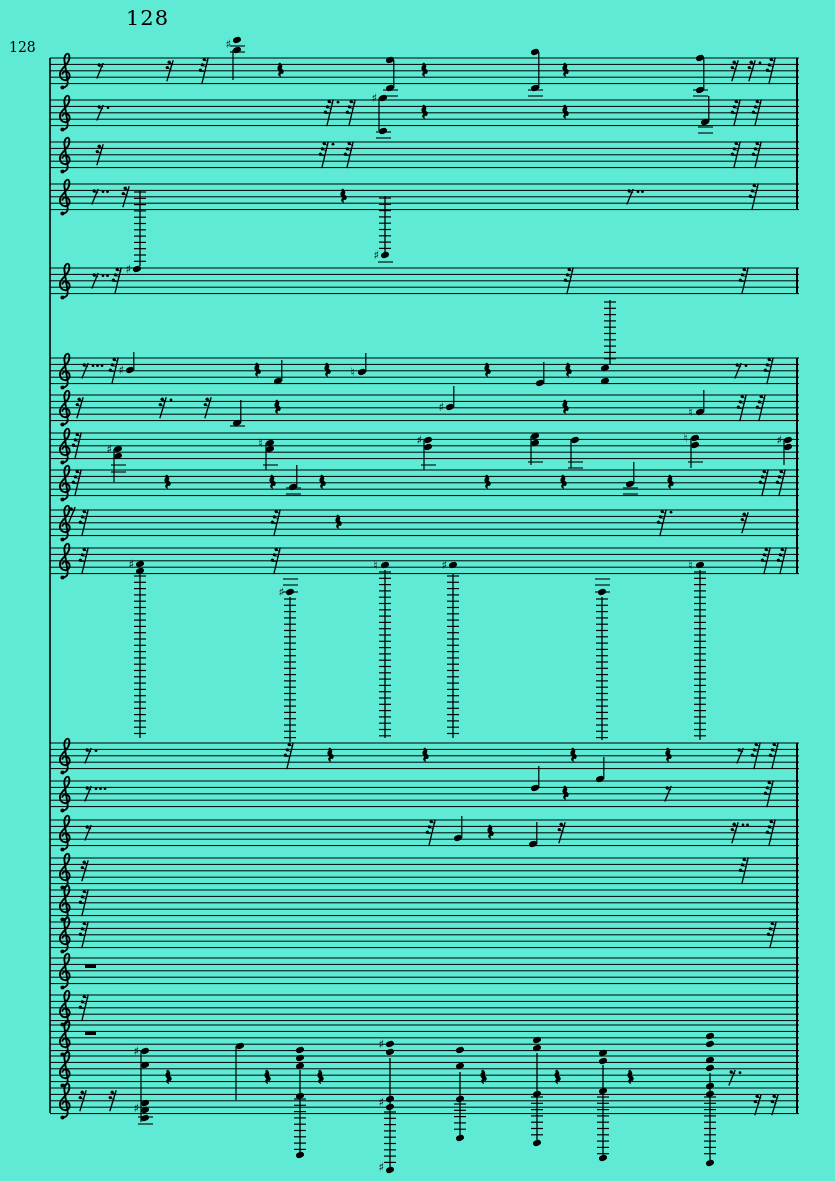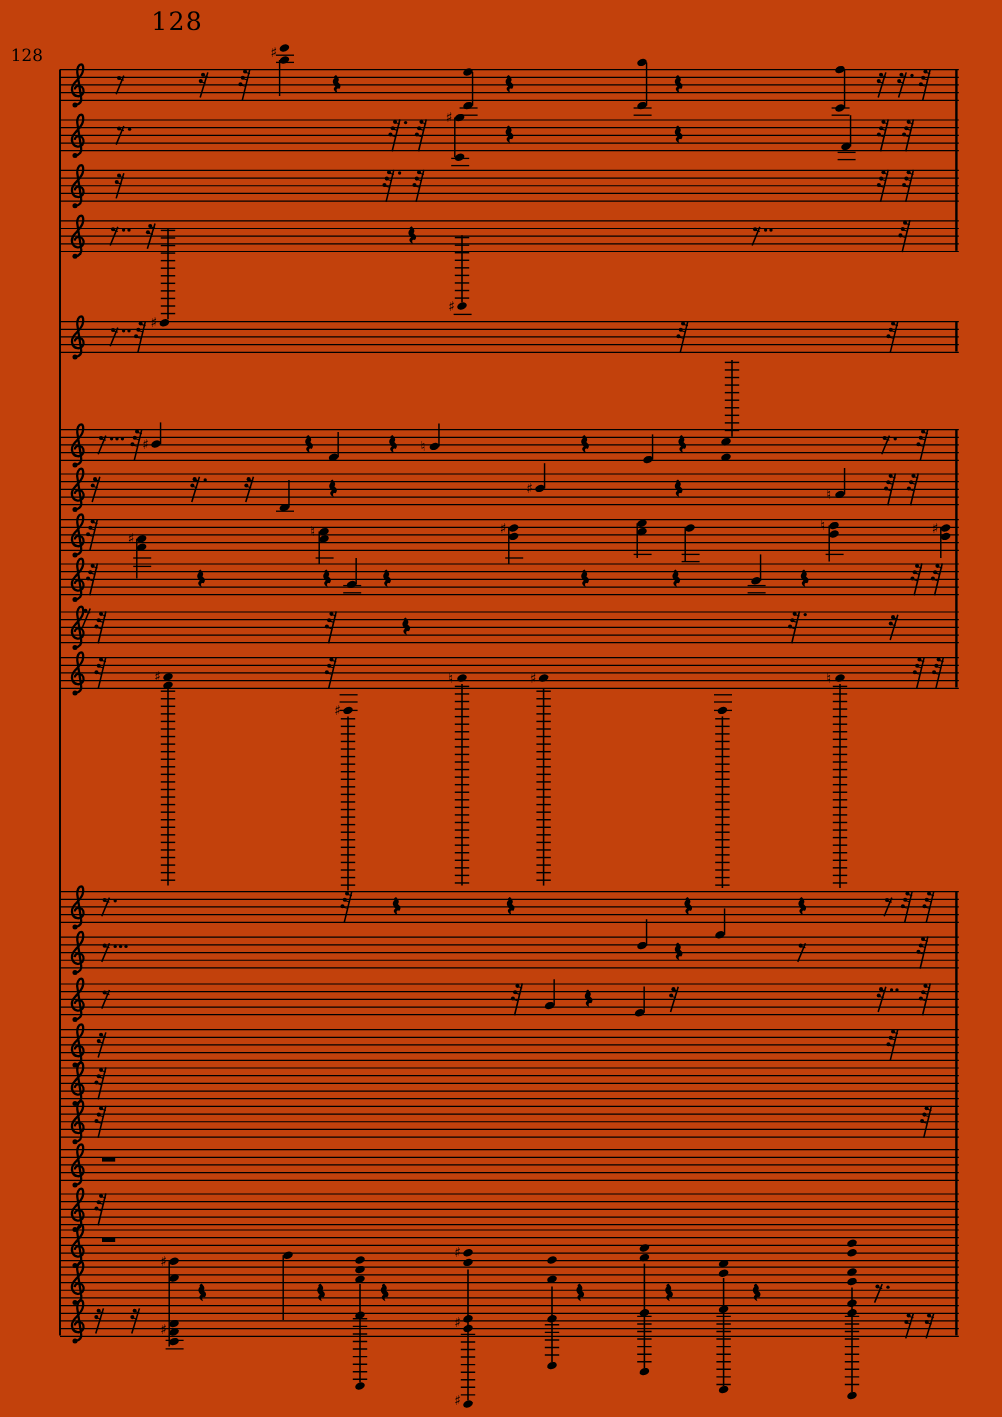--- a/index.html
+++ b/index.html
@@ -1,16 +1,16 @@
 <!DOCTYPE html>
 <html><head>
 <meta charset="utf-8">
 <style>
   html,body{margin:0;padding:0;background:#888;}
-  .page{position:relative;width:835px;height:1181px;background:#c2410c;overflow:hidden;
+  .page{position:relative;width:835px;height:1181px;background:#5eead4;overflow:hidden;
         font-family:"DejaVu Serif", serif;color:#000;}
   .measure-no-top{position:absolute;left:126px;top:6px;font-size:21px;letter-spacing:1px;}
   .measure-no-left{position:absolute;left:9px;top:39px;font-size:14px;}
   svg{position:absolute;left:0;top:0;}
 </style>
 </head>
 <body>
 
 <div class="page">
   <div class="measure-no-top">128</div>

